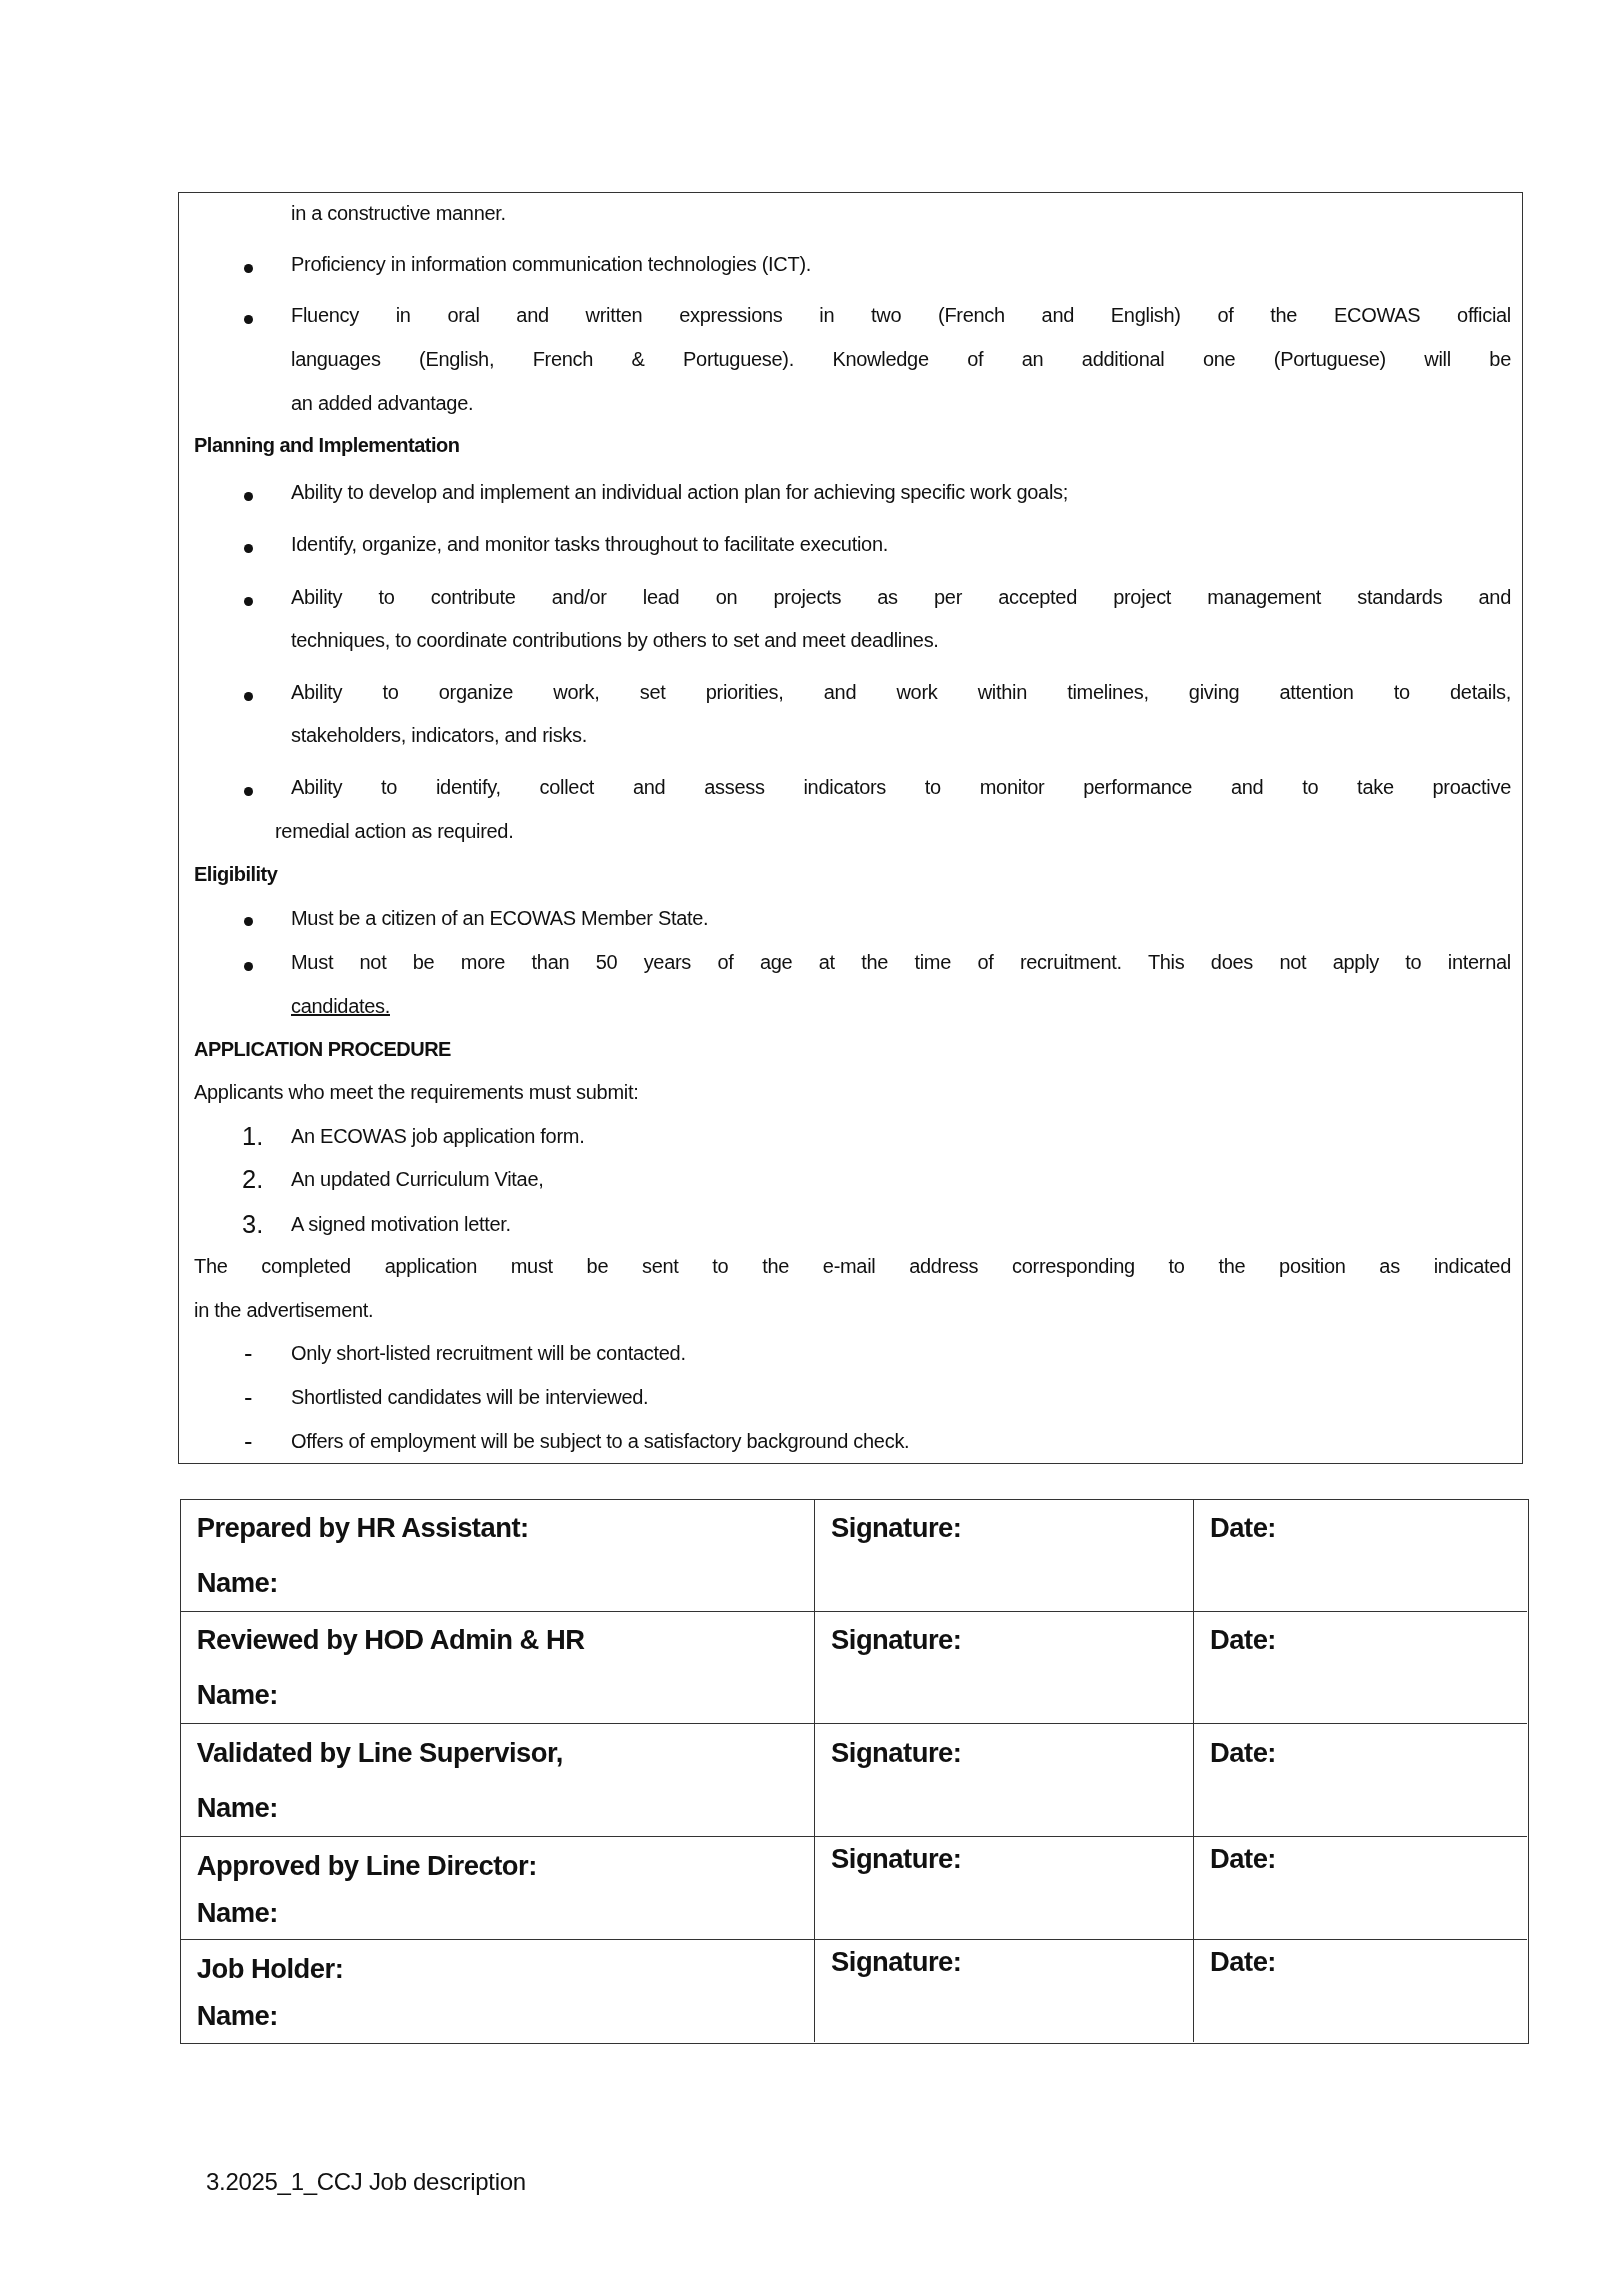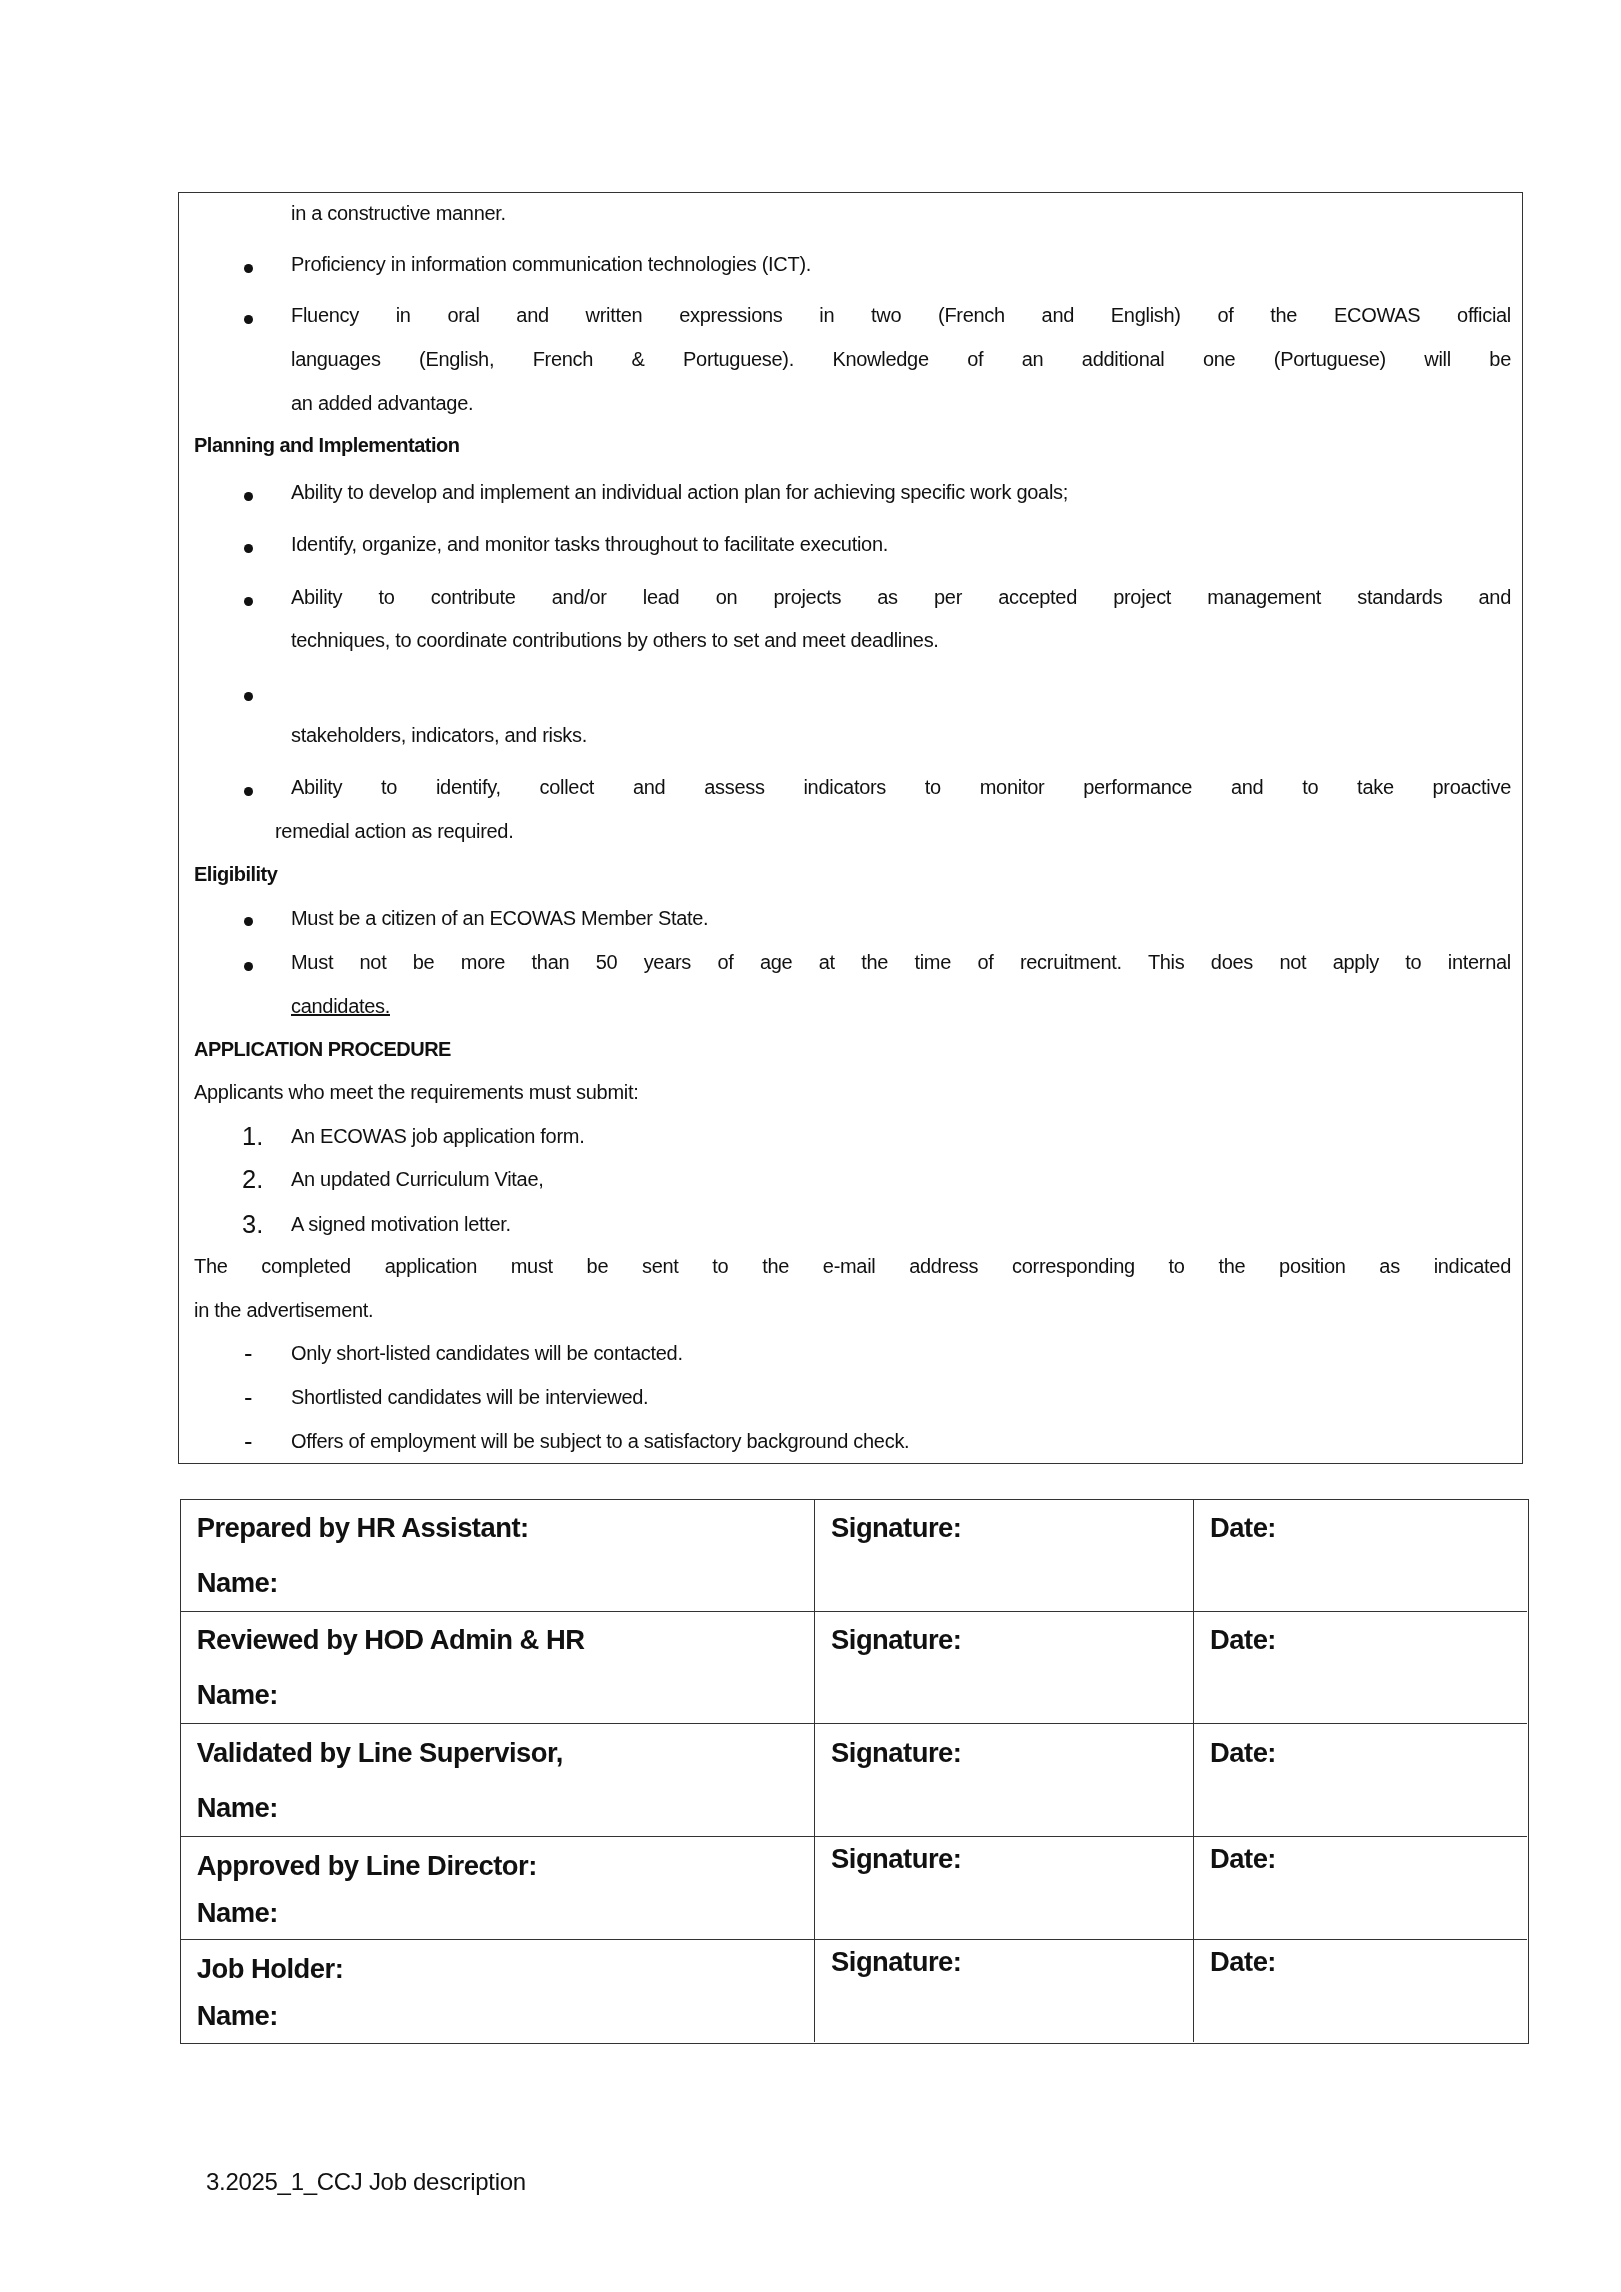--- a/index.html
+++ b/index.html
@@ -50,20 +50,21 @@
   <div class="ln" style="left:291px; top:478px;">Ability to develop and implement an individual action plan for achieving specific work goals;</div>
 
   <span class="bullet-dot" style="left:244px; top:544px;"></span>
   <div class="ln" style="left:291px; top:530px;">Identify, organize, and monitor tasks throughout to facilitate execution.</div>
 
   <span class="bullet-dot" style="left:244px; top:597px;"></span>
   <div class="ln just" style="left:291px; top:583px; width:1220px;">Ability to contribute and/or lead on projects as per accepted project management standards and</div>
   <div class="ln" style="left:291px; top:626px;">techniques, to coordinate contributions by others to set and meet deadlines.</div>
 
   <span class="bullet-dot" style="left:244px; top:692px;"></span>
+  <div class="ln just" style="left:291px; top:678px; width:1220px;">Ability to organize work, set priorities, and work within timelines, giving attention to details,</div>
   <div class="ln" style="left:291px; top:721px;">stakeholders, indicators, and risks.</div>
 
   <span class="bullet-dot" style="left:244px; top:787px;"></span>
   <div class="ln just" style="left:291px; top:773px; width:1220px;">Ability to identify, collect and assess indicators to monitor performance and to take proactive</div>
   <div class="ln" style="left:275px; top:817px;">remedial action as required.</div>
 
   <div class="ln b" style="left:194px; top:860px;">Eligibility</div>
 
   <span class="bullet-dot" style="left:244px; top:917px;"></span>
   <div class="ln" style="left:291px; top:904px;">Must be a citizen of an ECOWAS Member State.</div>
@@ -79,21 +80,21 @@
   <div class="ln" style="left:291px; top:1122px;">An ECOWAS job application form.</div>
   <div class="marker" style="left:242px; top:1165px;">2.</div>
   <div class="ln" style="left:291px; top:1165px;">An updated Curriculum Vitae,</div>
   <div class="marker" style="left:242px; top:1210px;">3.</div>
   <div class="ln" style="left:291px; top:1210px;">A signed motivation letter.</div>
 
   <div class="ln just" style="left:194px; top:1252px; width:1317px;">The completed application must be sent to the e-mail address corresponding to the position as indicated</div>
   <div class="ln" style="left:194px; top:1296px;">in the advertisement.</div>
 
   <div class="marker" style="left:244px; top:1339px;">-</div>
-  <div class="ln" style="left:291px; top:1339px;">Only short-listed candidates will be contacted.</div>
+  <div class="ln" style="left:291px; top:1339px;">Only short-listed recruitment will be contacted.</div>
   <div class="marker" style="left:244px; top:1383px;">-</div>
   <div class="ln" style="left:291px; top:1383px;">Shortlisted candidates will be interviewed.</div>
   <div class="marker" style="left:244px; top:1427px;">-</div>
   <div class="ln" style="left:291px; top:1427px;">Offers of employment will be subject to a satisfactory background check.</div>
 
   <div class="sig-table">
     <div class="hline" style="top:111px; width:1346px;"></div>
     <div class="hline" style="top:223px; width:1346px;"></div>
     <div class="hline" style="top:336px; width:1346px;"></div>
     <div class="hline" style="top:439px; width:1346px;"></div>

